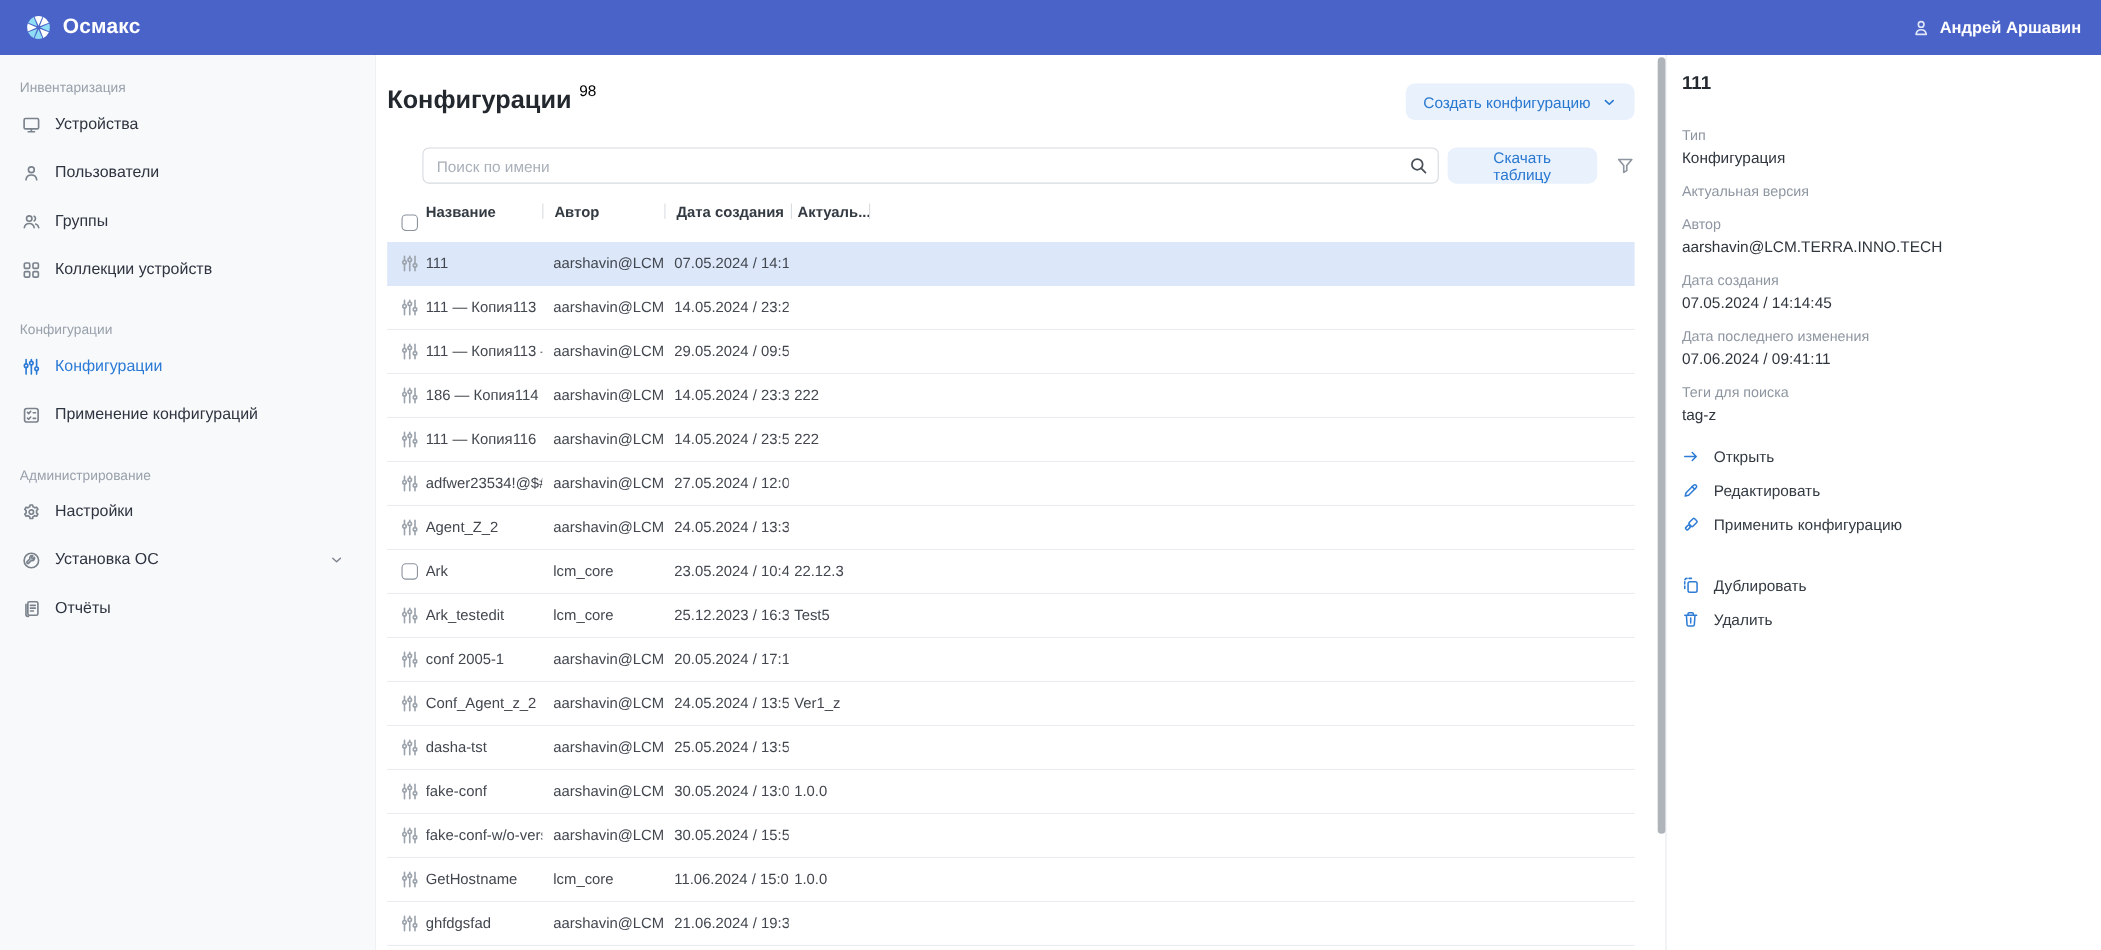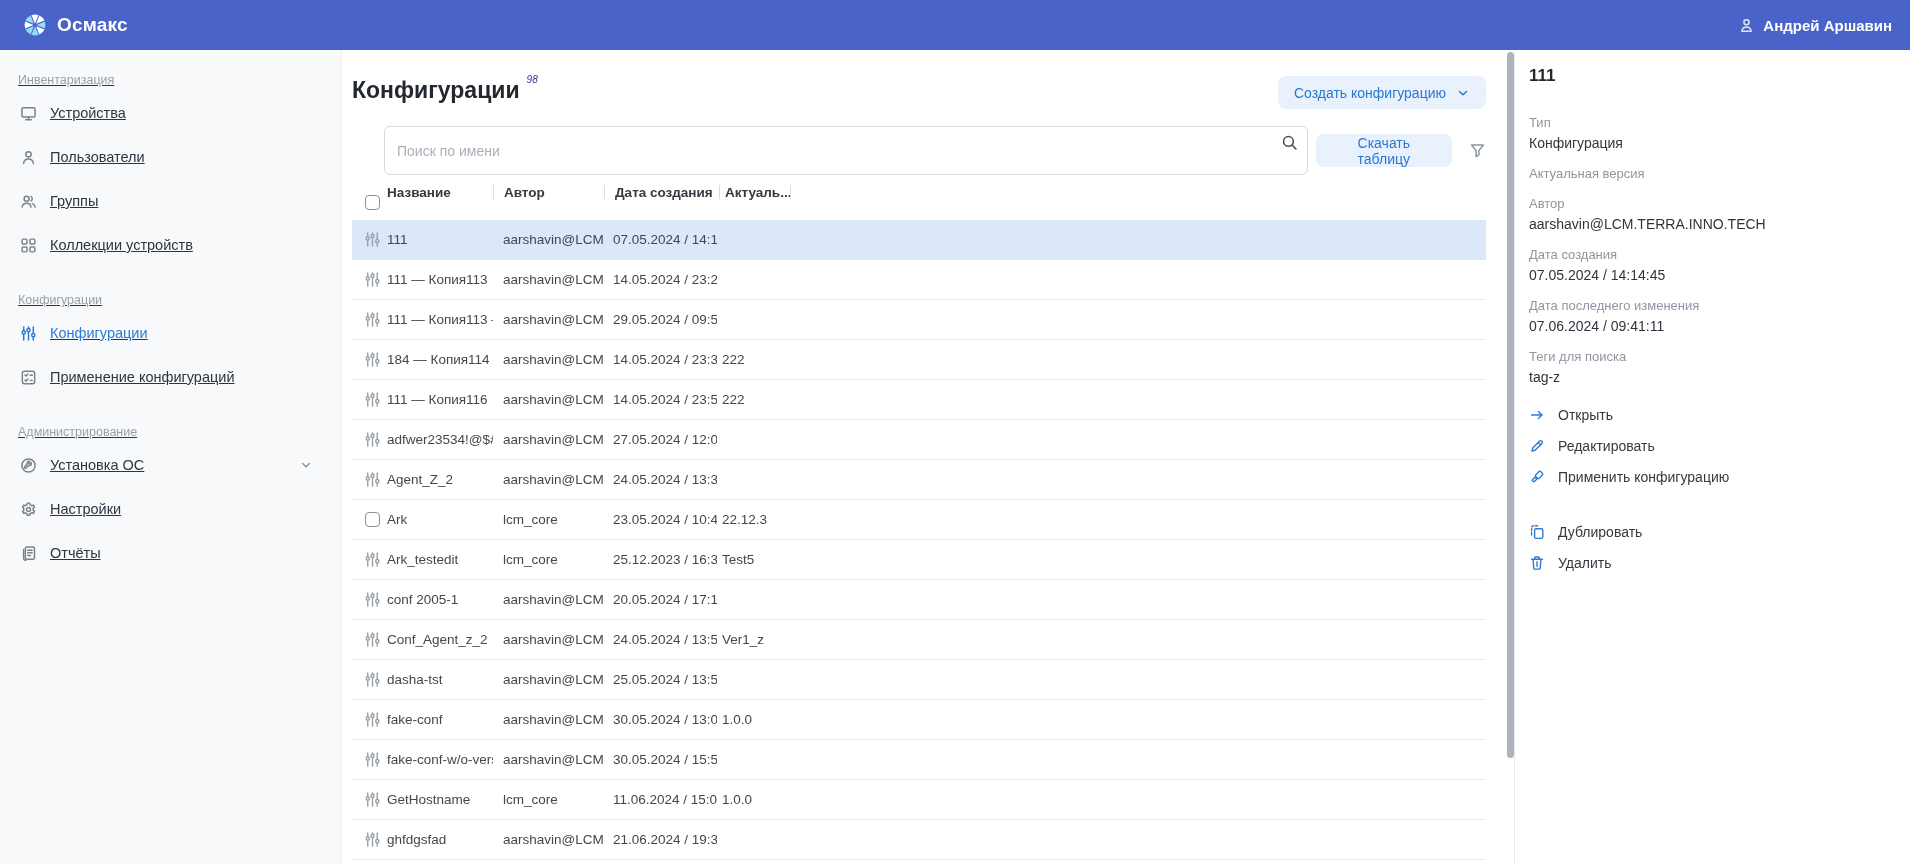--- a/index.html
+++ b/index.html
@@ -12,45 +12,45 @@
   .brand{ display:flex; align-items:center; gap:9px; }
   .brand-name{ font-size:19px; font-weight:bold; letter-spacing:.2px;}
   .topbar-spacer{ flex:1; }
   .userbox{ display:flex; align-items:center; gap:8px; font-size:15px; font-weight:bold;}
   .userbox .icon svg{ stroke:#dfe6f8; }
   
   .body{ position:relative; display:flex; height:814px; }
   
   .sidebar{ flex:none; width:342px; height:100%; background:#F8F9FB;
             border-right:1px solid #EDEFF2; padding-top:23px; overflow:hidden;}
-  .side-section{ margin-bottom:26px;text-decoration:underline; }
+  .side-section{ margin-bottom:26px; }
   .side-label{ margin-left:18px; font-size:12.5px; color:#99A1AB; height:16px; margin-bottom:2px;}
   .side-item{ display:flex; align-items:center; height:44px; padding:0 28px 0 20px;
               gap:13px; font-size:14.5px; color:#2E3440; cursor:pointer;}
   .side-item .chev{ margin-left:auto; }
   .side-item.active{ color:#2B7BD6; }
   .side-item.active .icon svg{ stroke:#2B7BD6; }
   
   .icon{ display:inline-flex; width:17px; height:17px; flex:none; }
   .icon svg{ width:100%; height:100%; fill:none; stroke:#7A828C; stroke-width:1.4;
              stroke-linecap:round; stroke-linejoin:round; }
   .icon.blue svg{ stroke:#2E7CD6; }
   .icon.gray svg{ stroke:#8D95A0; }
   .icon.small{ width:14px; height:14px; }
   
   .main{ flex:none; width:1172px; padding:26px 28px 0 10px; overflow:hidden; background:#fff;}
   .page-head{ display:flex; align-items:flex-start; height:28px; }
   .page-title{ font-size:23px; font-weight:bold; color:#23282F; line-height:28px;}
-  .page-count{ font-size:10px; color:#4c1d95; margin-left:7px; position:relative; top:-2px;font-style:italic;}
+  .page-count{ font-size:14px; color:#000000; margin-left:7px; position:relative; top:-2px;}
   .create-btn{ margin-left:auto; height:33px; padding:15px 16px; background:#E9F1FC; border:none;
                border-radius:8px; color:#2878D0; font-size:14px; font-family:inherit;
                display:flex; align-items:center; gap:10px; cursor:pointer;}
   .create-btn .icon svg{ stroke:#2878D0; stroke-width:1.7;}
   .toolbar{ display:flex; align-items:center; margin-top:30px; height:33px;}
-  .searchbox{ position:relative; width:977px; height:49px;padding-left:32px;}
+  .searchbox{ position:relative; width:977px; height:33px;padding-left:32px;}
   .searchbox input{ width:100%; height:100%; border:1px solid #D6DAE0; border-radius:6px;
                     padding:0 34px 0 12px; font-size:14px; font-family:inherit; color:#2F353D;
                     outline:none; background:#fff;}
   .searchbox input::placeholder{ color:#A9B0B9; }
   .searchbox .icon{ position:absolute; right:10px; top:8px; }
   .searchbox .icon svg{ stroke:#4A5058; stroke-width:1.5;}
   .dl-btn{ margin-left:8px; height:33px; padding:0 15px; background:#E9F1FC; border:none;
            border-radius:8px; color:#2878D0; font-size:14px; font-family:inherit; cursor:pointer;}
   .funnel-btn{ margin-left:17px; background:none; border:none; cursor:pointer; display:flex;}
   
@@ -193,40 +193,40 @@
           <span>Применение конфигураций</span>
 
         </div>
     </div>
     <div class="side-section">
       <div class="side-label">Администрирование</div>
 
         <div class="side-item">
           <span class="icon ">
               <svg viewBox="0 0 16 16">
+                <path d="M6.9 2h2.2l.3 1.5a4.6 4.6 0 011.6.9l1.5-.5 1.1 1.9-1.2 1a4.7 4.7 0 010 1.9l1.2 1-1.1 1.9-1.5-.5a4.6 4.6 0 01-1.6.9l-.3 1.5H6.9l-.3-1.5a4.6 4.6 0 01-1.6-.9l-1.5.5-1.1-1.9 1.2-1a4.7 4.7 0 010-1.9l-1.2-1 1.1-1.9 1.5.5a4.6 4.6 0 011.6-.9z"></path>
+                <circle cx="8" cy="8" r="1.9"></circle>
+              </svg>
+            </span>
+          <span>Настройки</span>
+
+        </div>
+        <div class="side-item">
+          <span class="icon ">
+              <svg viewBox="0 0 16 16">
                 <circle cx="8" cy="8" r="6.2"></circle>
                 <path d="M10.6 5.4a1.9 1.9 0 01-2.5 2.5l-2.4 2.4a.9.9 0 11-1.3-1.3l2.4-2.4a1.9 1.9 0 012.5-2.5l-1 1 .2 1.1 1.1.2z"></path>
               </svg>
             </span>
           <span>Установка ОС</span>
           <span class="chev icon small">
               <svg viewBox="0 0 16 16">
                 <path d="M4 6.2l4 3.8 4-3.8"></path>
               </svg>
             </span>
-        </div>
-        <div class="side-item">
-          <span class="icon ">
-              <svg viewBox="0 0 16 16">
-                <path d="M6.9 2h2.2l.3 1.5a4.6 4.6 0 011.6.9l1.5-.5 1.1 1.9-1.2 1a4.7 4.7 0 010 1.9l1.2 1-1.1 1.9-1.5-.5a4.6 4.6 0 01-1.6.9l-.3 1.5H6.9l-.3-1.5a4.6 4.6 0 01-1.6-.9l-1.5.5-1.1-1.9 1.2-1a4.7 4.7 0 010-1.9l-1.2-1 1.1-1.9 1.5.5a4.6 4.6 0 011.6-.9z"></path>
-                <circle cx="8" cy="8" r="1.9"></circle>
-              </svg>
-            </span>
-          <span>Настройки</span>
-
         </div>
         <div class="side-item">
           <span class="icon ">
               <svg viewBox="0 0 16 16">
                 <path d="M3.4 4.2v8.6a1.6 1.6 0 001.6 1.6h.6"></path>
                 <rect x="5" y="1.9" width="8.6" height="11.6" rx="1.4"></rect>
                 <path d="M7.2 5h4.2M7.2 7.4h4.2M7.2 9.8h2.6"></path>
               </svg>
             </span>
           <span>Отчёты</span>
@@ -335,21 +335,21 @@
       <span class="c-lead">
               <span class="icon sliders-ic">
                 <svg viewBox="0 0 16 16">
                   <path d="M3.5 1.8v3.4M3.5 8.6v5.6M8 1.8v1.3M8 6.6v7.6M12.5 1.8v5.9M12.5 11.2v3M"></path>
                   <circle cx="3.5" cy="7" r="1.5"></circle>
                   <circle cx="8" cy="4.8" r="1.5"></circle>
                   <circle cx="12.5" cy="9.6" r="1.5"></circle>
                 </svg>
               </span>
             </span>
-      <span class="c-name">184 — Копия114</span>
+      <span class="c-name">186 — Копия114</span>
       <span class="c-author">aarshavin@LCM.TERRA.INNO.TECH</span>
       <span class="c-date">14.05.2024 / 23:33:59</span>
       <span class="c-ver">222</span>
     </div>
     <div class="trow">
       <span class="c-lead">
               <span class="icon sliders-ic">
                 <svg viewBox="0 0 16 16">
                   <path d="M3.5 1.8v3.4M3.5 8.6v5.6M8 1.8v1.3M8 6.6v7.6M12.5 1.8v5.9M12.5 11.2v3M"></path>
                   <circle cx="3.5" cy="7" r="1.5"></circle>

